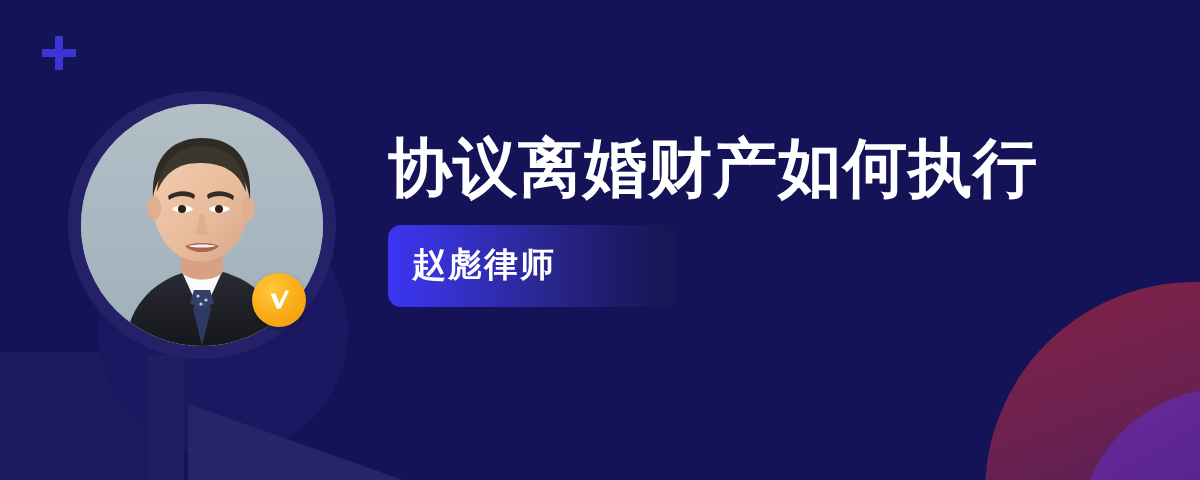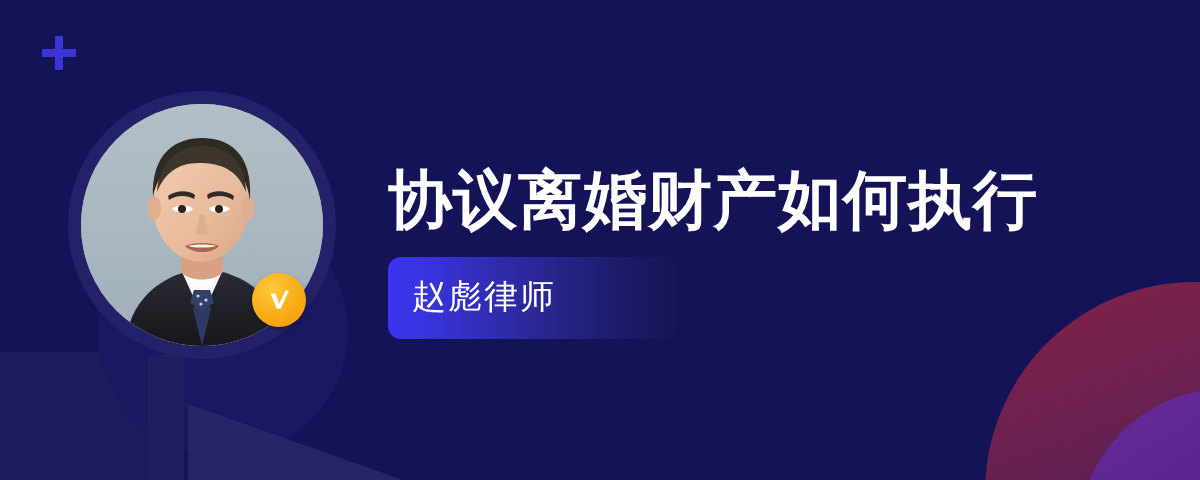--- a/index.html
+++ b/index.html
@@ -140,21 +140,21 @@
     align-items: center;
     justify-content: center;
     box-shadow: 0 2px 5px rgba(0,0,0,0.25);
   }
   .verified-badge svg { display: block; }
 
   
   .content {
     position: absolute;
     left: 388px;
-    top: 166px;
+    top: 134px;
     width: 760px;
   }
   .headline {
     margin: 0;
     font-size: 64px;
     line-height: 1.08;
     font-weight: bold;
     color: #ffffff;
     letter-spacing: 1px;
     white-space: nowrap;
@@ -163,21 +163,21 @@
     display: inline-block;
     margin-top: 22px;
     padding: 17px 40px 19px 24px;
     min-width: 290px;
     border: 0;
     border-radius: 13px;
     background: linear-gradient(90deg, #3b34f2 0%, #3733d8 16%, #2a2793 52%, #1d1b68 80%, #171553 100%);
     color: #ffffff;
     font-family: "Liberation Sans", "DejaVu Sans", sans-serif;
     font-size: 34px;
-    font-weight: normal;
+    font-weight: bold;
     letter-spacing: 2px;
     text-align: left;
     cursor: pointer;
   }
 </style>
 </head>
 <body>
 
 <div id="banner">
 

